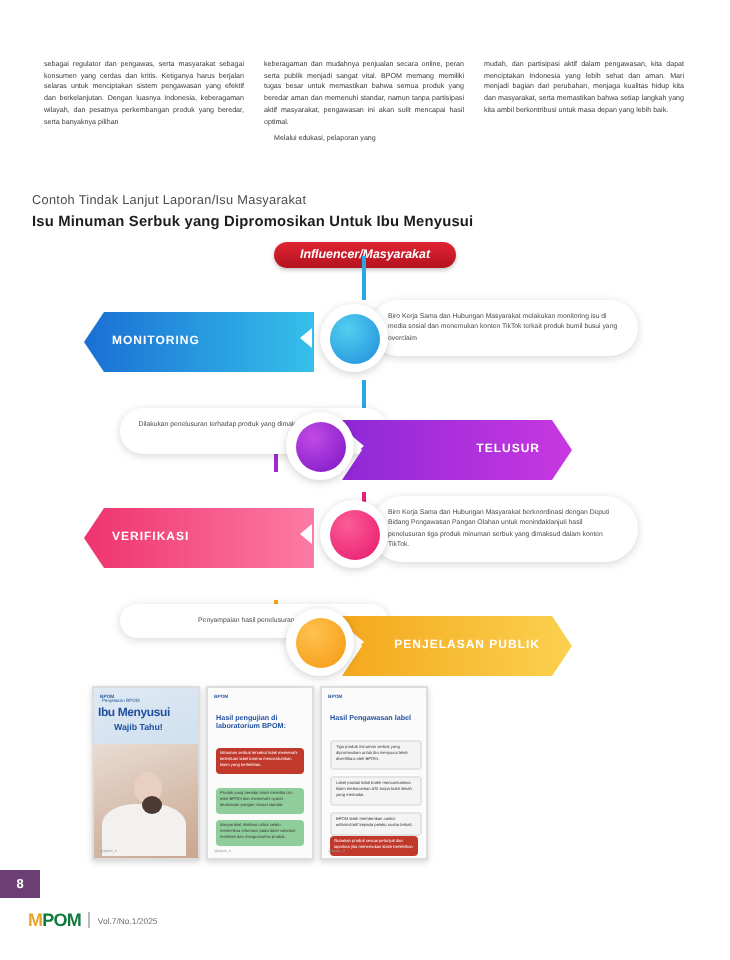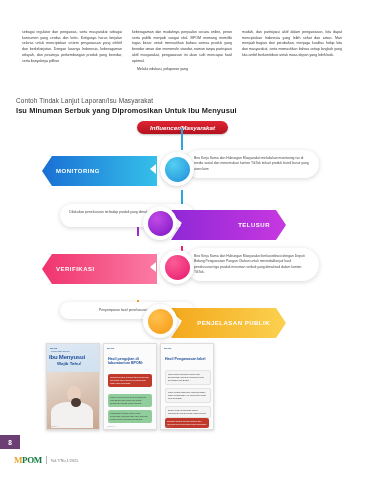--- a/index.html
+++ b/index.html
@@ -148,21 +148,21 @@
   .band .bt{font-size:2.1px;line-height:1.5;padding:2px 2px;color:#fff;display:block;}
   .band.green .bt,.band.white .bt{color:#3b3b3b;}
   .card .foot{position:absolute;left:3px;bottom:2px;font-size:1.8px;color:#9a9a9a;}
 
   
   .pagebadge{
     position:absolute;left:0;top:435px;width:20px;height:14px;
     background:#6c3f74;color:#fff;font-size:6.5px;font-weight:bold;
     display:flex;align-items:center;justify-content:center;
   }
-  .brand{position:absolute;left:14px;top:455px;display:flex;align-items:center;gap:4px;font-family:Liberation Serif, serif;}
+  .brand{position:absolute;left:14px;top:455px;display:flex;align-items:center;gap:4px;}
   .brand .mark{font-size:9px;font-weight:bold;color:#0f7a3d;letter-spacing:-.4px;}
   .brand .mark em{color:#e8a32a;font-style:normal;}
   .brand .div{width:.5px;height:8px;background:#b9b9b9;}
   .brand .vol{font-size:4.2px;color:#6b6b6b;}
 </style>
 </head>
 <body>
 
 <div class="page">
 

